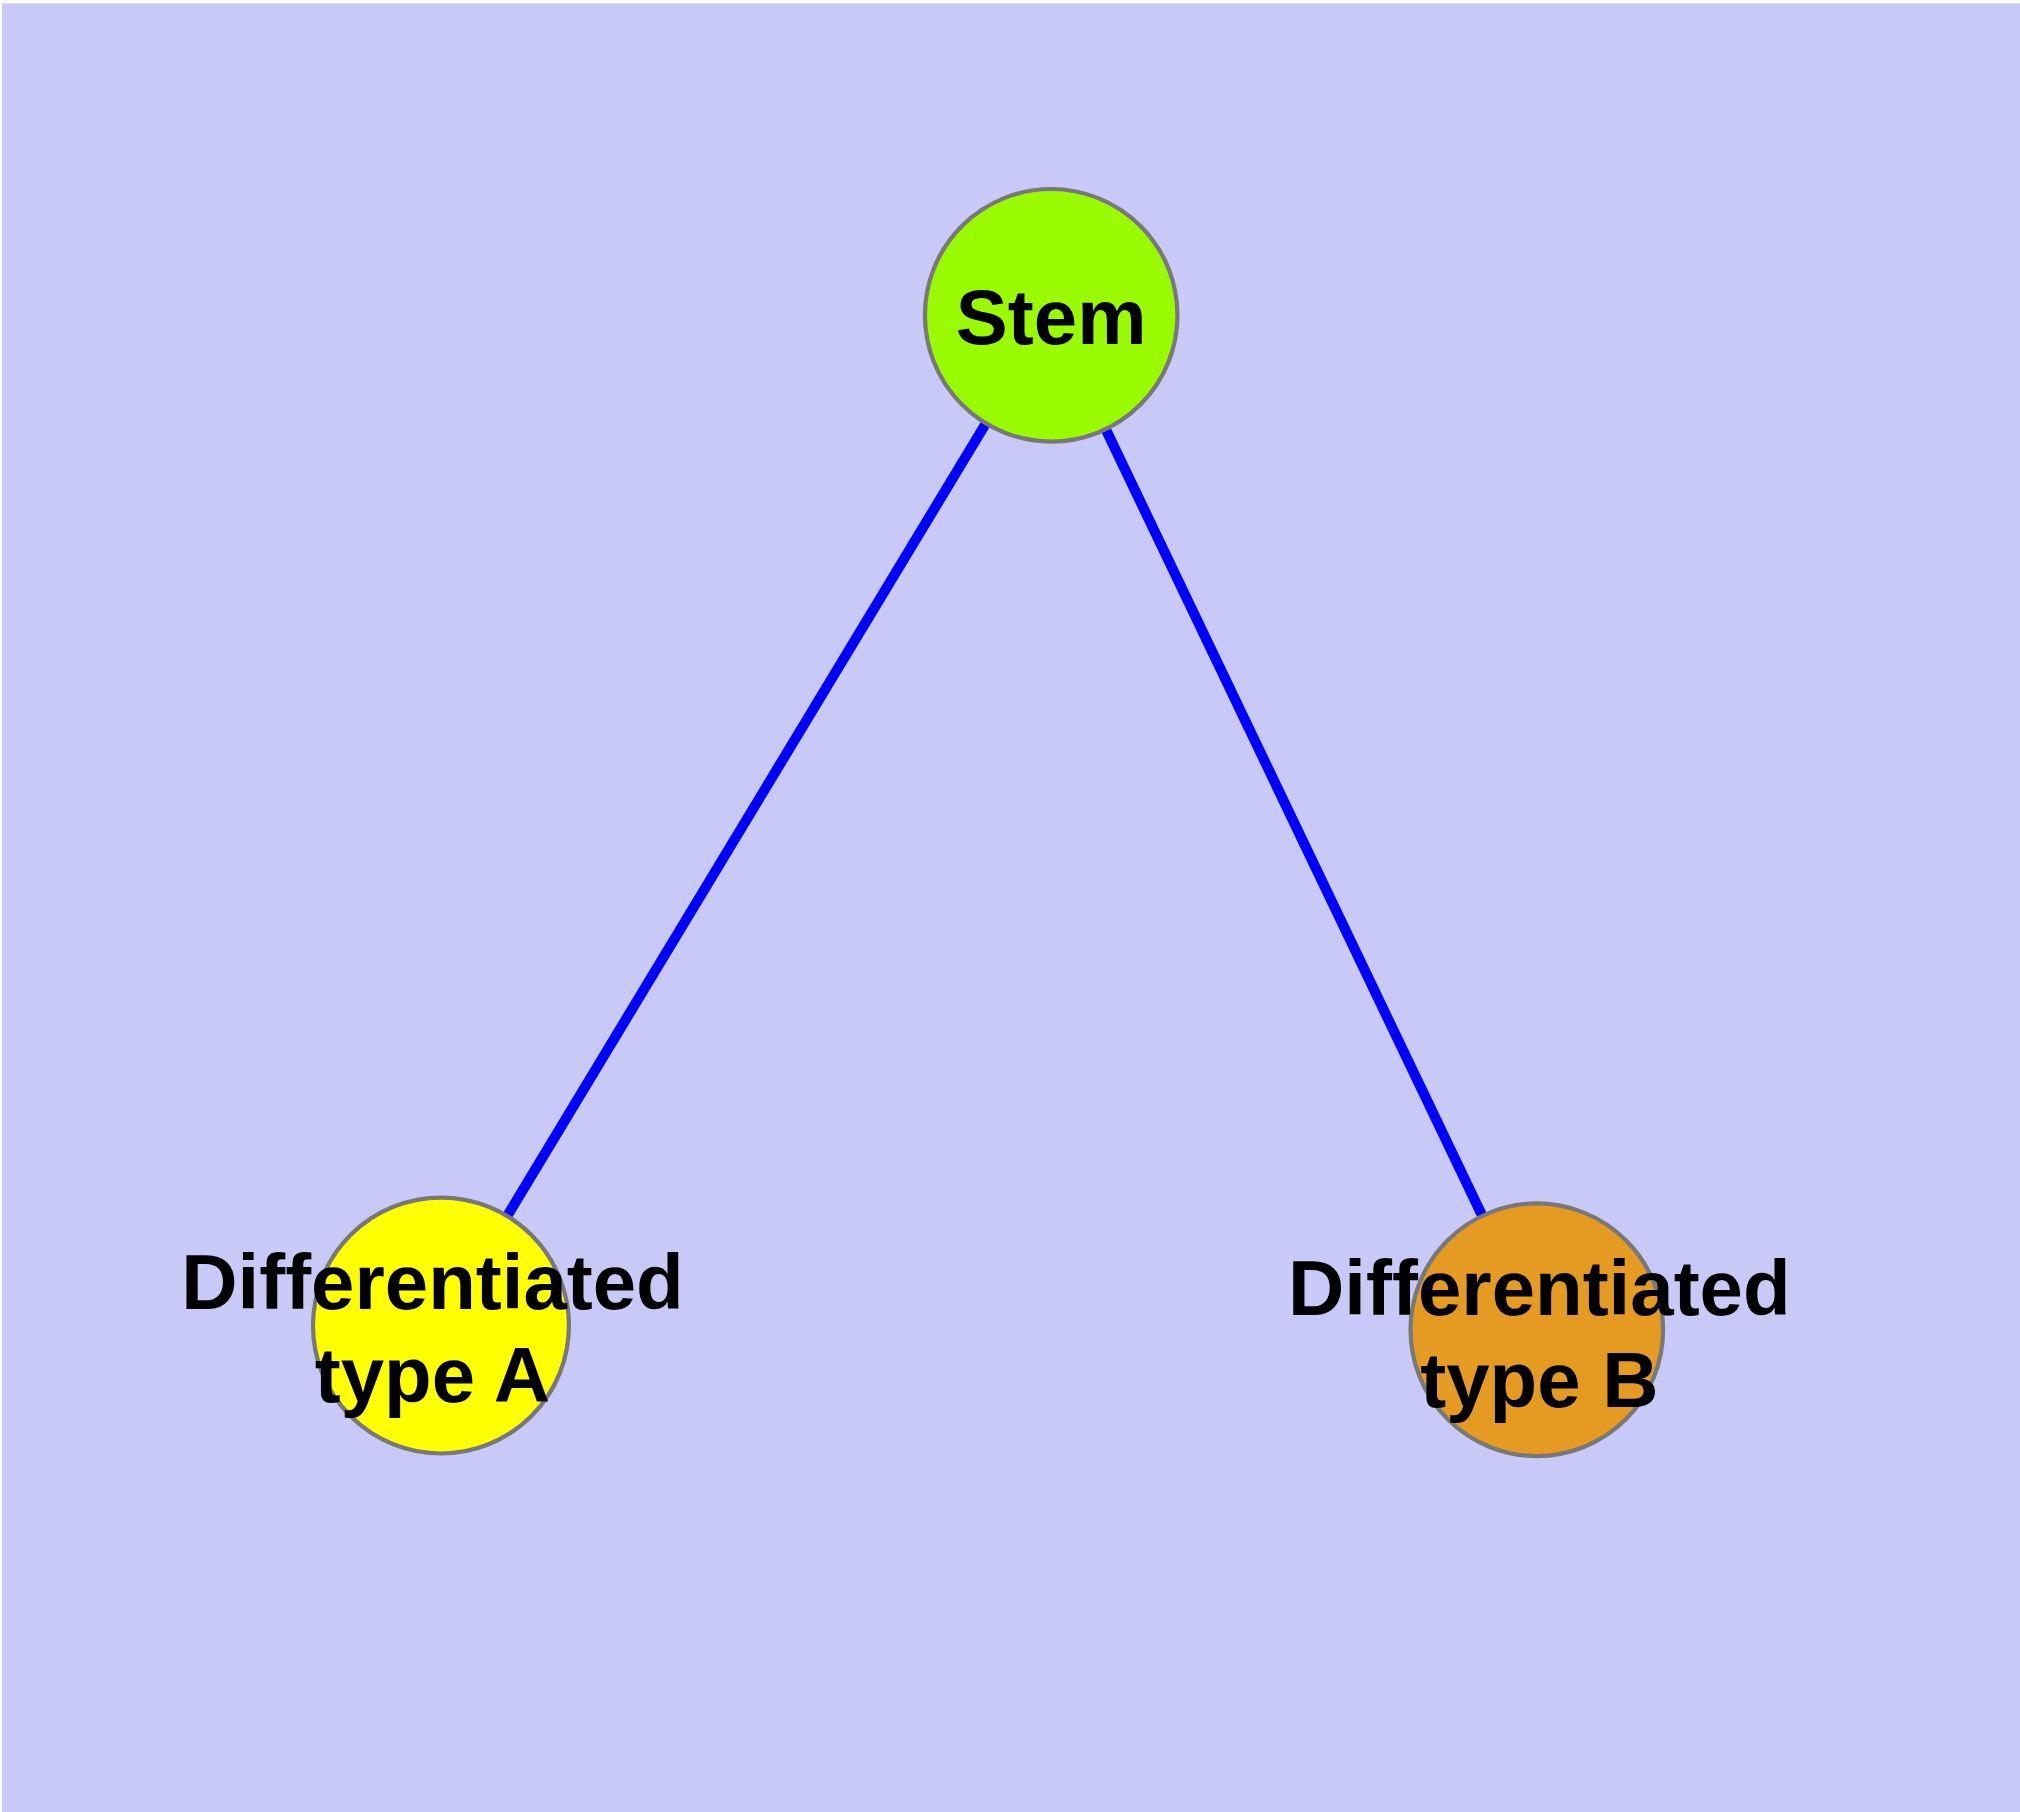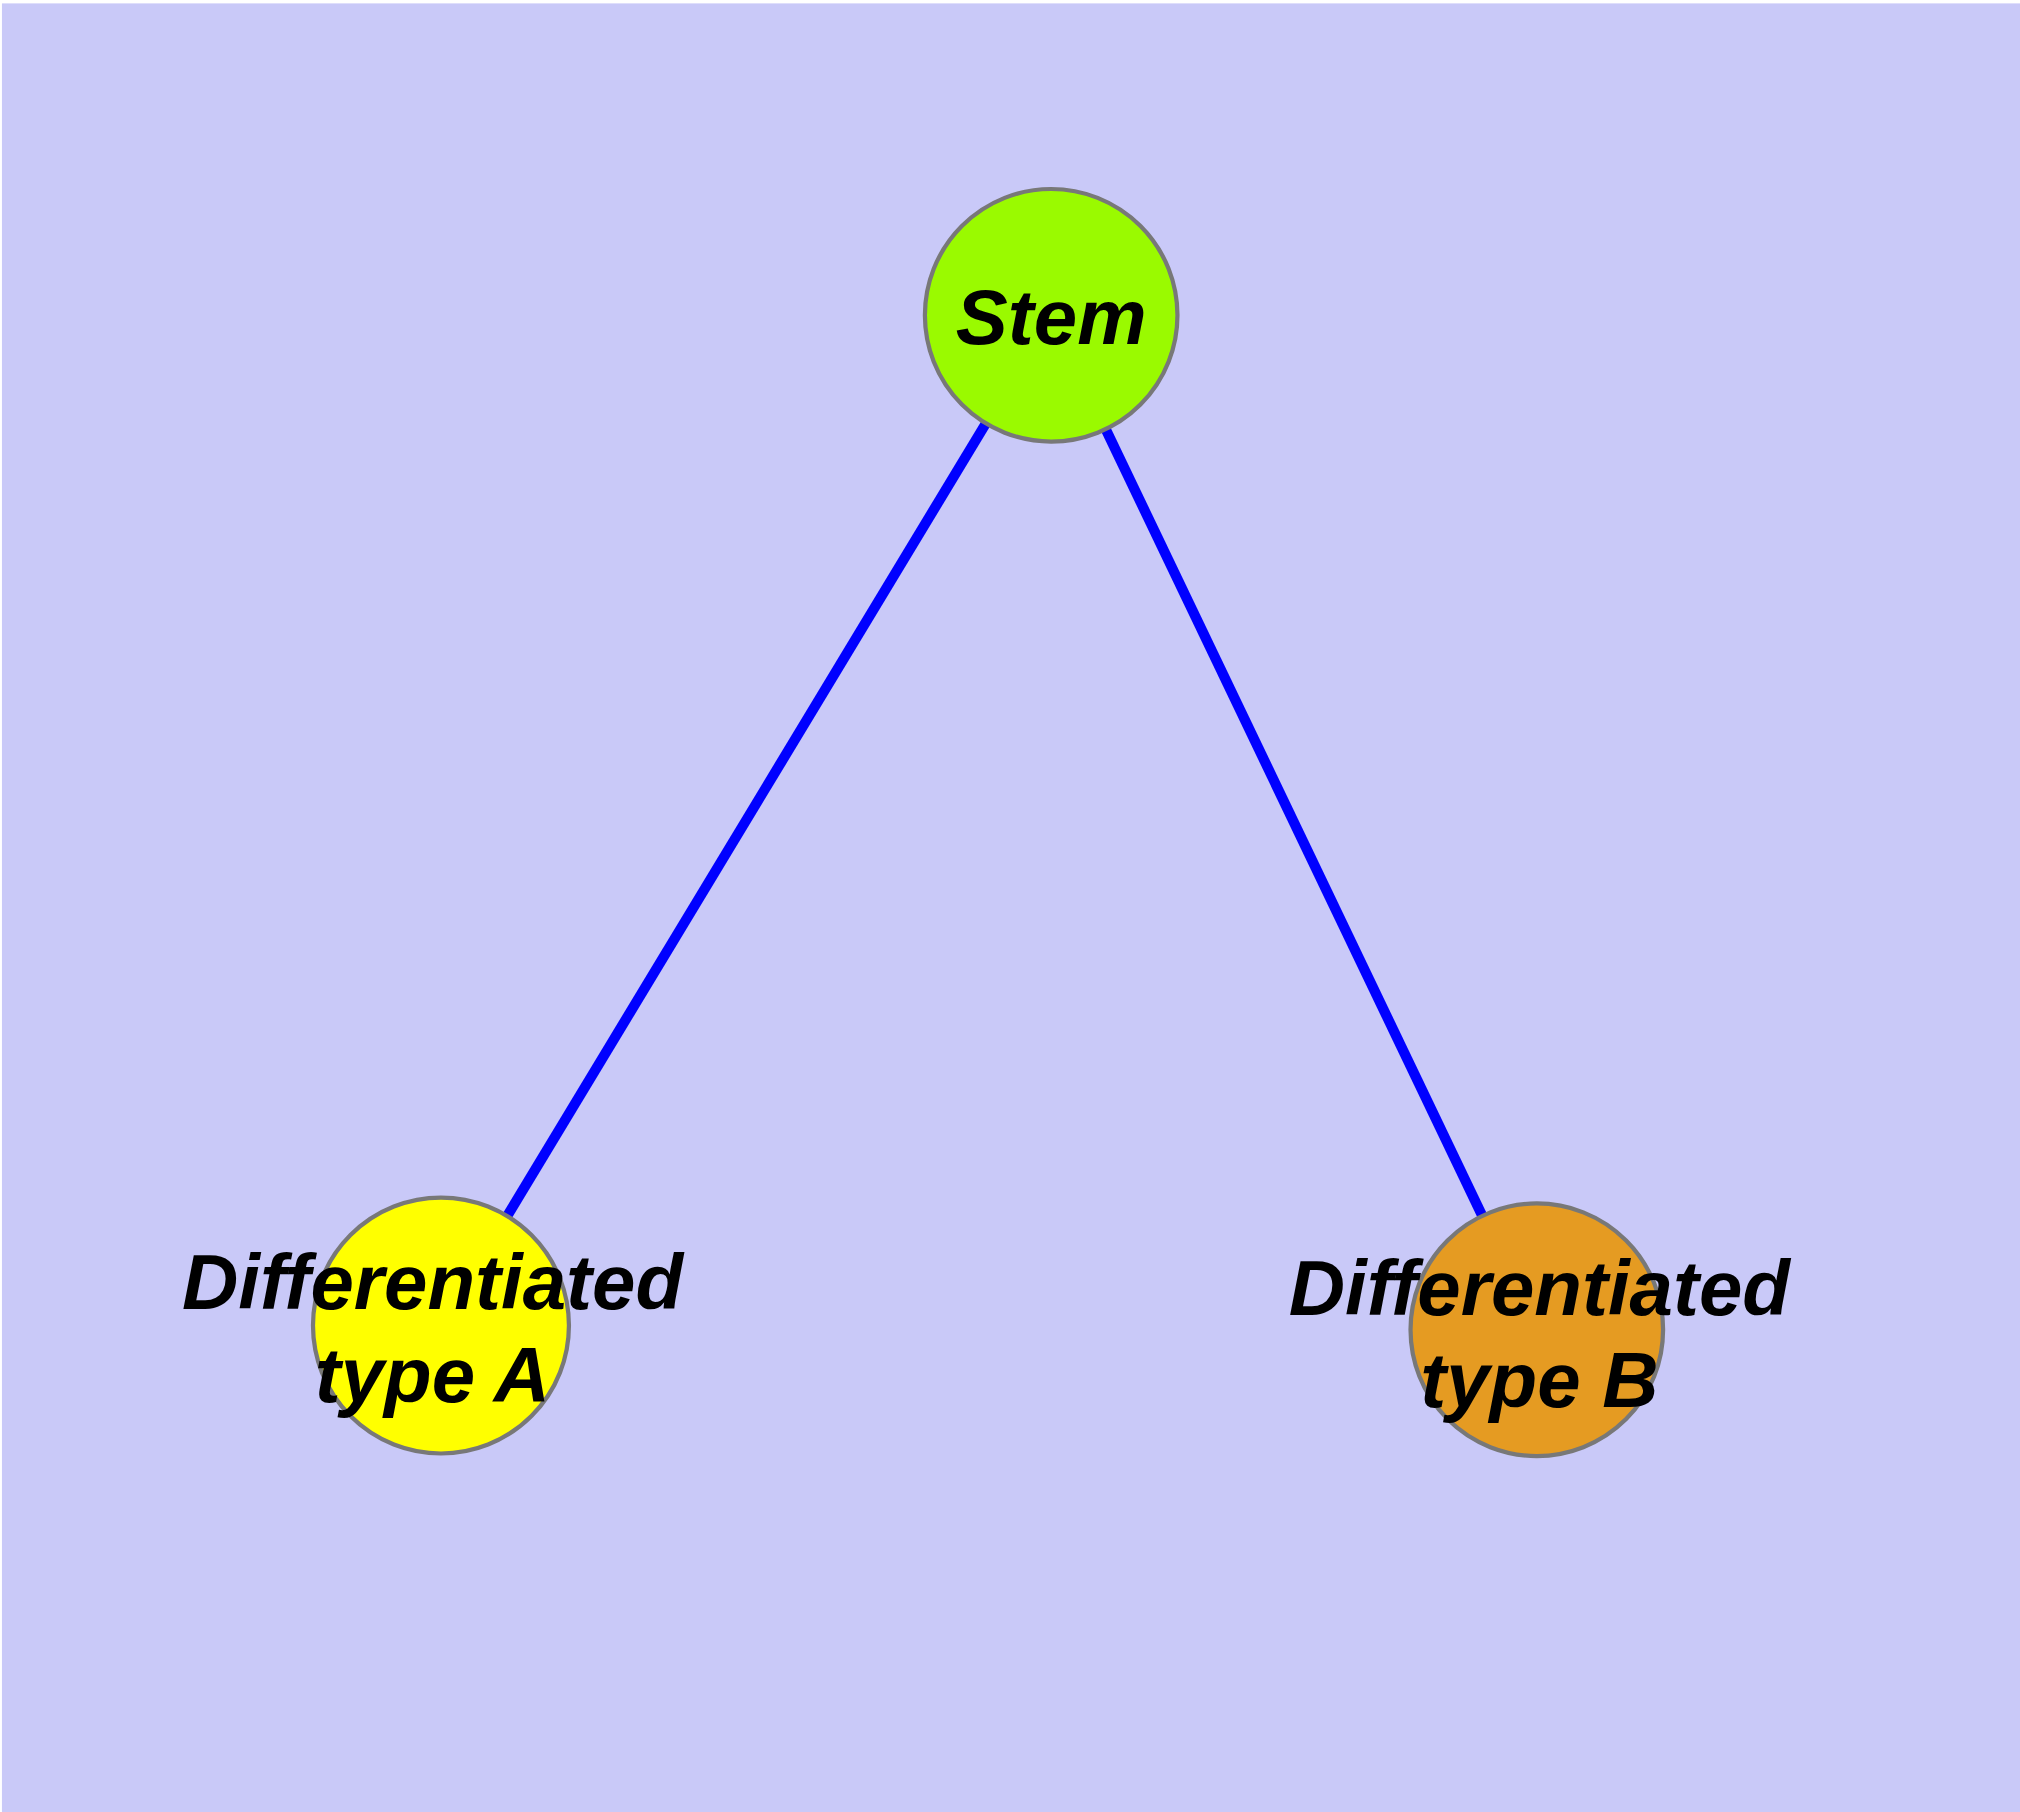--- a/index.html
+++ b/index.html
@@ -7,21 +7,20 @@
     padding: 0;
     background: #ffffff;
     width: 2021px;
     height: 1812px;
     overflow: hidden;
   }
   .stage {
     position: relative;
     width: 2021px;
     height: 1812px;
-    font-style: italic;
   }
   svg.diagram {
     display: block;
     width: 2021px;
     height: 1812px;
   }
   .node-label {
     font-family: "Liberation Sans", "DejaVu Sans", sans-serif;
     font-weight: bold;
     font-size: 92px;

